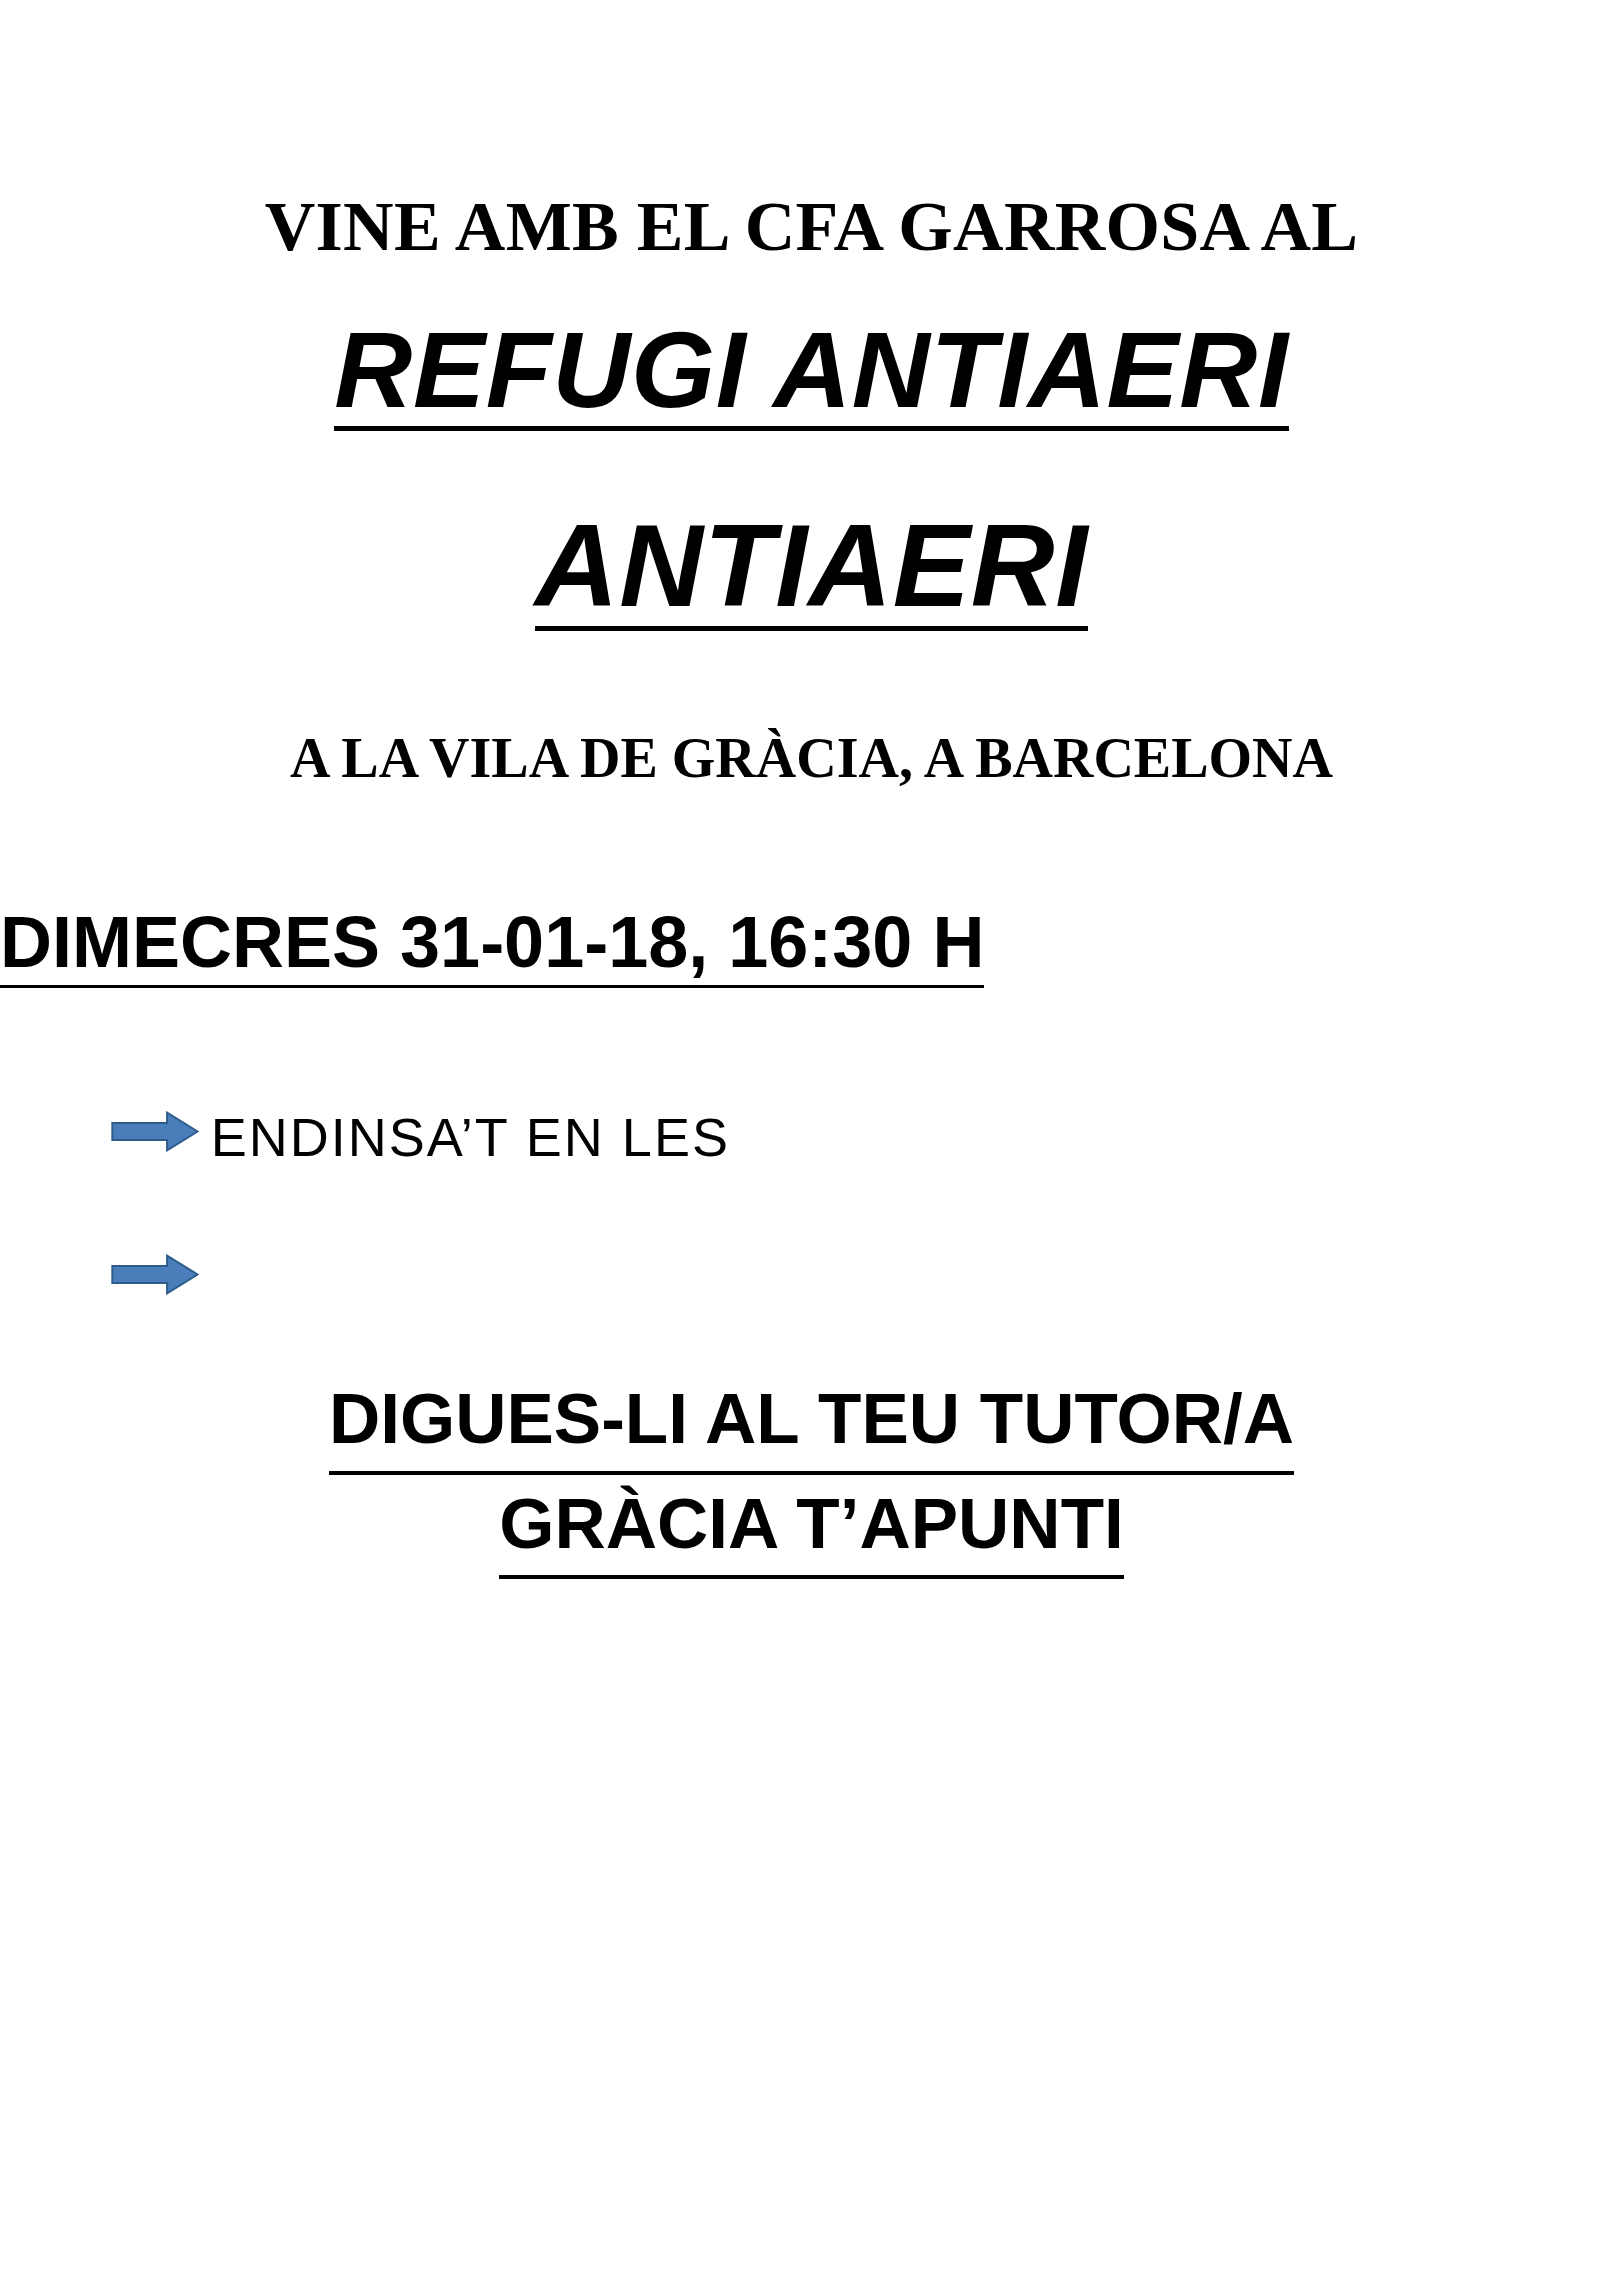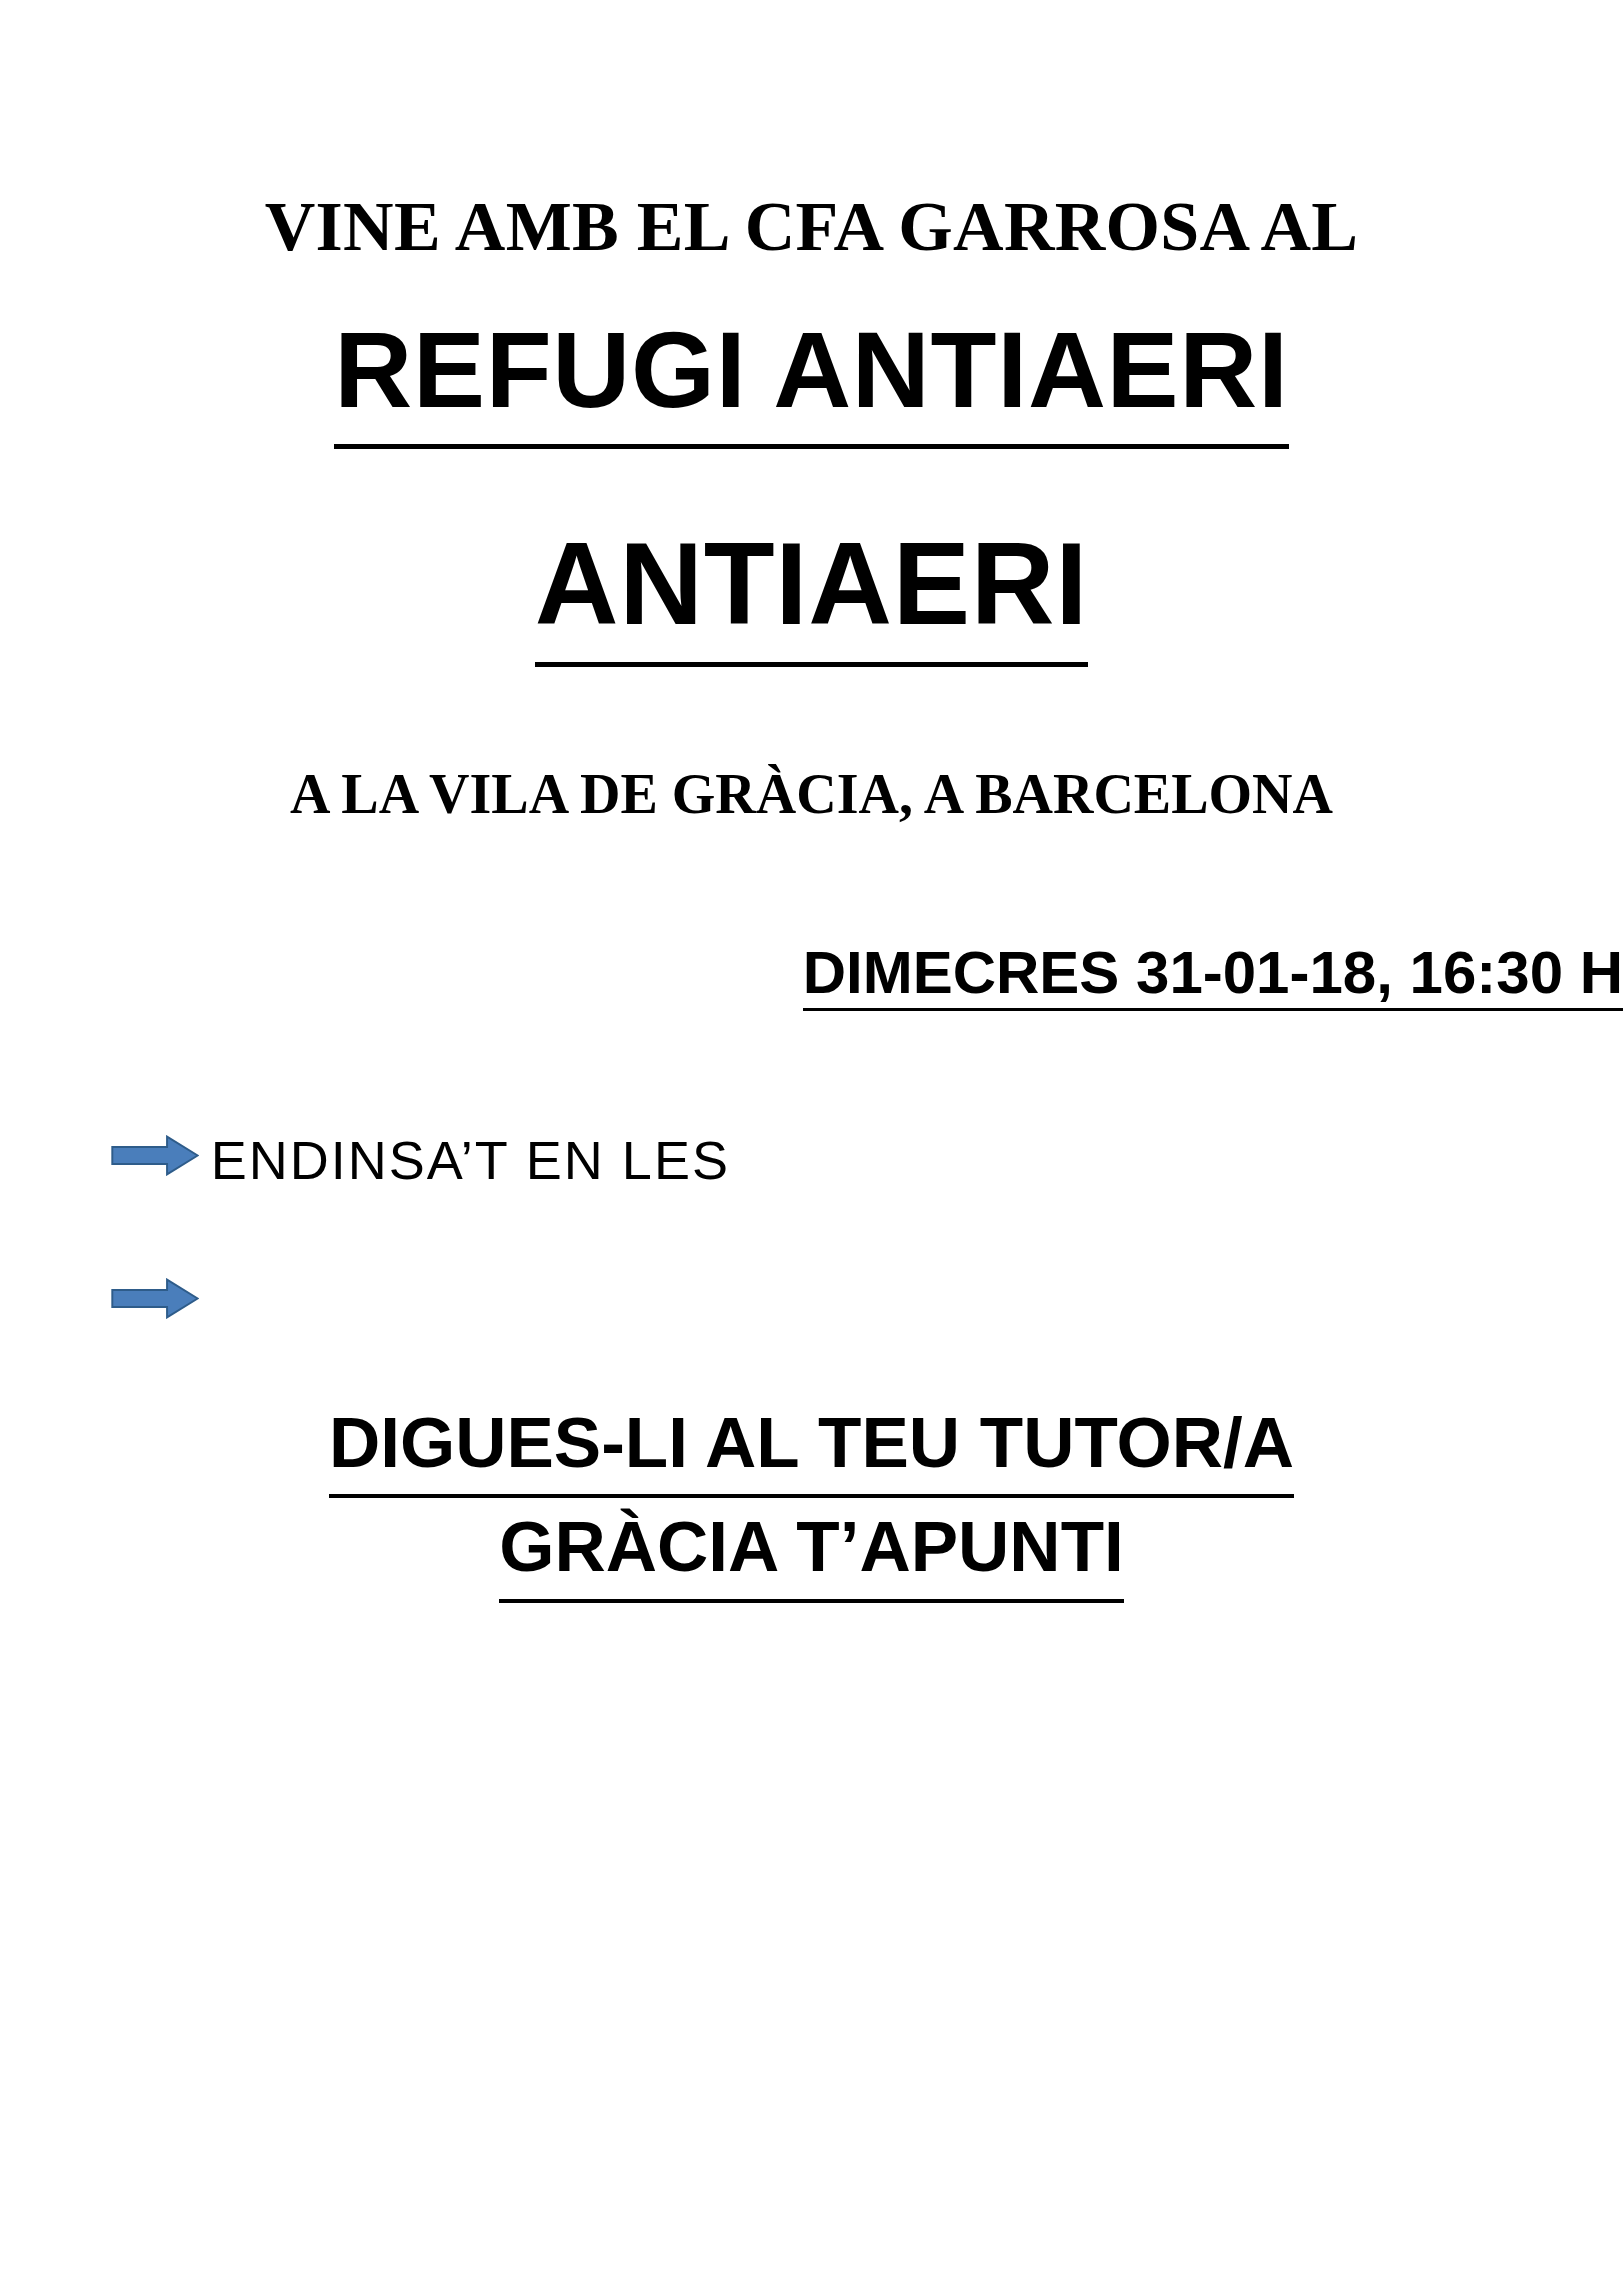--- a/index.html
+++ b/index.html
@@ -47,42 +47,43 @@
     font-family: "Liberation Sans", sans-serif;
     font-weight: bold;
     font-size: 116px;
     letter-spacing: 0.7px;
     margin-top: 77px;
     line-height: 1.0;
   }
   .u {
     display: inline-block;
     border-bottom: 5.9px solid #000;
-    padding-bottom: 20px;
+    padding-bottom: 2px;
+    font-style: italic;
   }
   .u-thin {
     display: inline-block;
     border-bottom: 3.9px solid #000;
     padding-bottom: 3.9px;
   }
 
   .line-place {
     text-align: center;
     font-family: "Liberation Serif", serif;
     font-weight: bold;
     font-size: 56px;
     margin-top: 98px;
     line-height: 1.05;
   }
 
   .line-date {
-    text-align: right;
+    text-align: left;
     font-family: "Liberation Sans", sans-serif;
     font-weight: bold;
-    font-size: 60px;
+    font-size: 72px;
     margin-top: 118px;
     line-height: 1.05;
   }
 
   
   .bullets {
     margin-top: 108px;
     padding-left: 111px;
     padding-right: 79px;
   }

